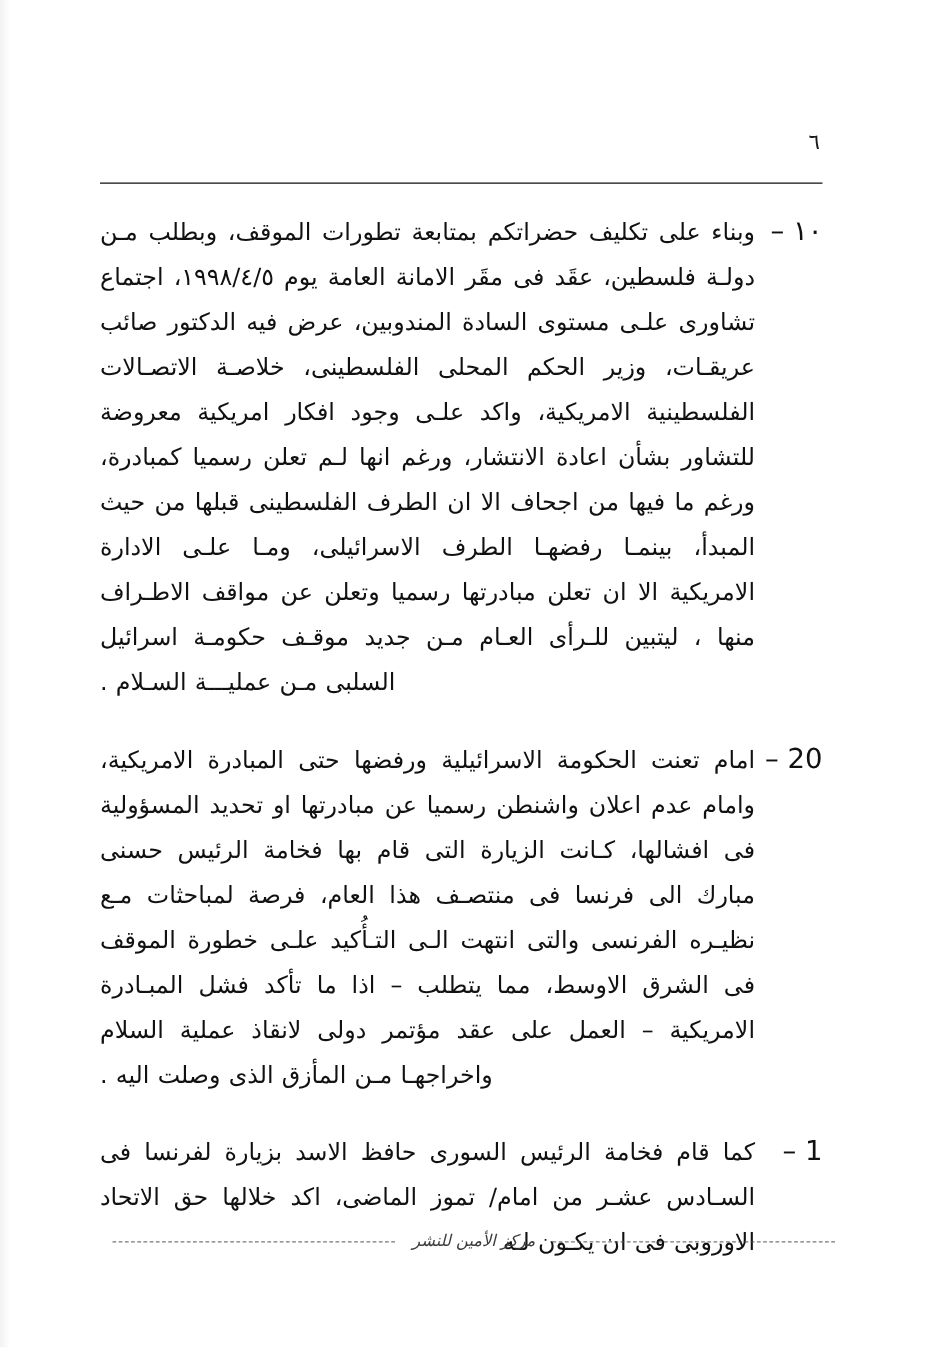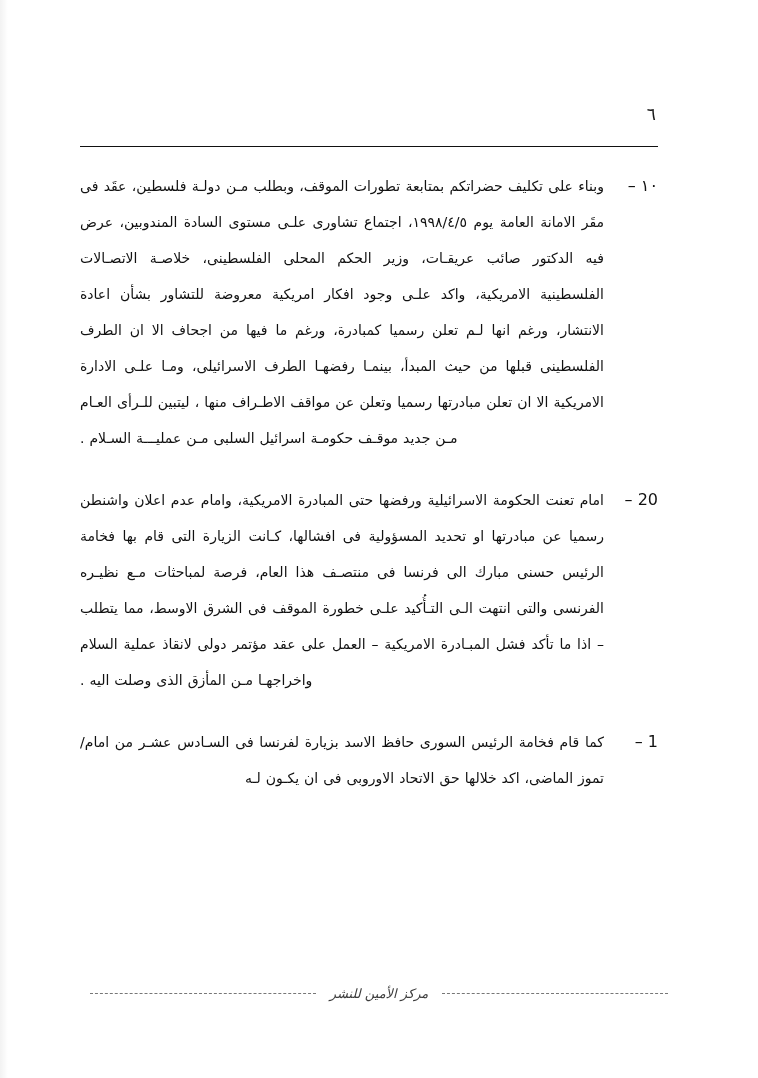--- a/index.html
+++ b/index.html
@@ -53,29 +53,29 @@
 
   .para {
     display: flex;
     flex-direction: row;
     align-items: flex-start;
     margin-bottom: 26px;
   }
   .para-marker {
     flex: 0 0 auto;
     width: 54px;
-    font-size: 16px;
+    font-size: 22px;
     line-height: 36px;
     white-space: nowrap;
     padding-left: 6px;
     box-sizing: border-box;
   }
   .para-body {
     flex: 1 1 auto;
-    font-size: 14px;
+    font-size: 19px;
     line-height: 36px;
     text-align: justify;
     text-align-last: right;
     word-spacing: 0.5px;
   }
   .para-body.last-center {
     text-align-last: left;
   }
 
   

